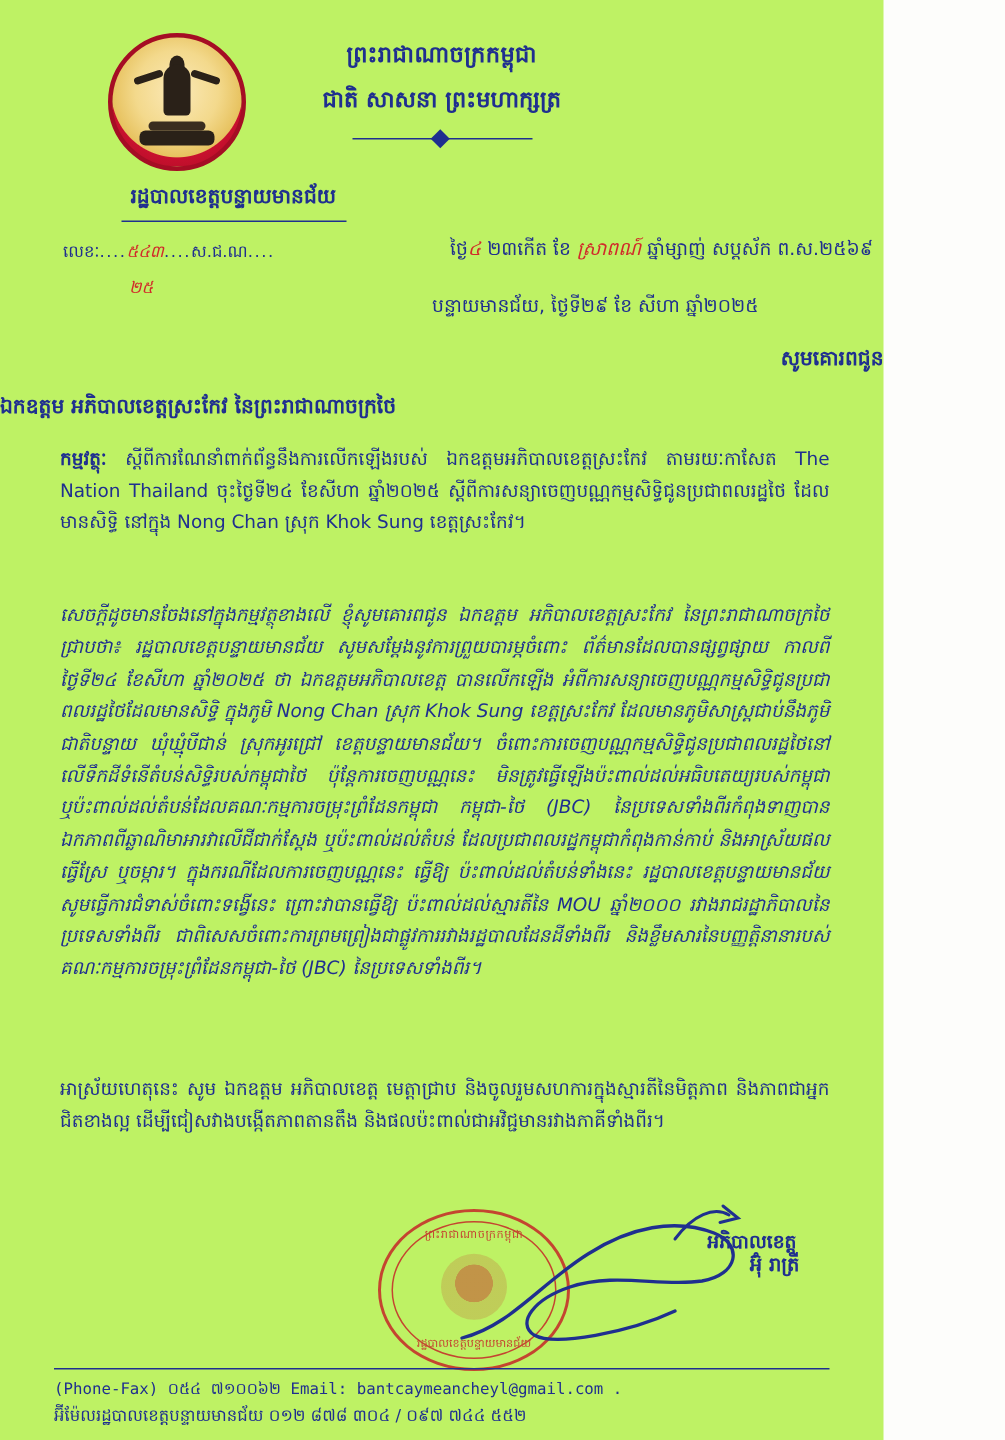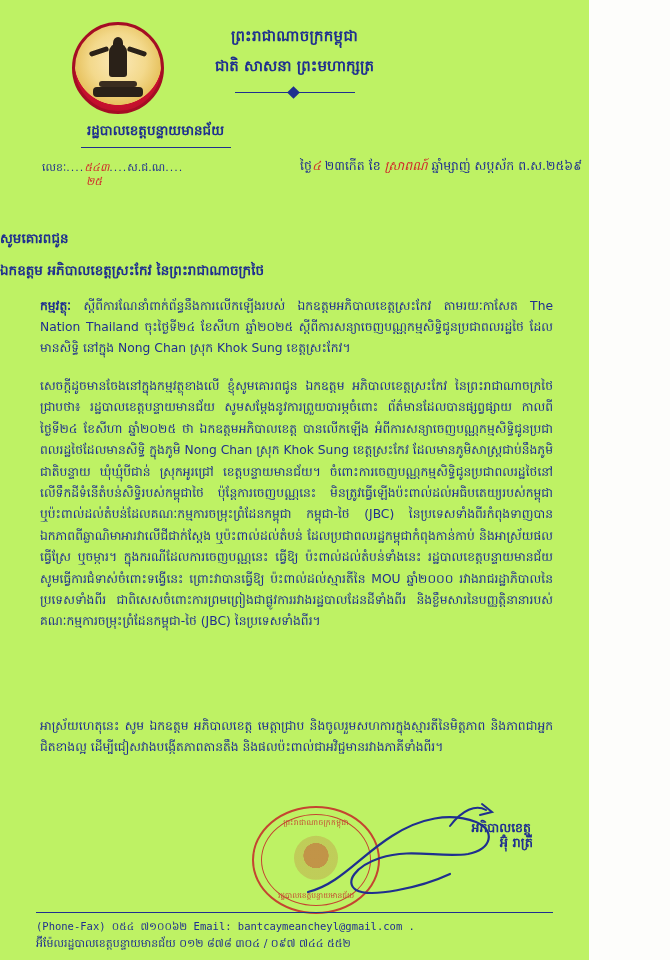--- a/index.html
+++ b/index.html
@@ -157,21 +157,21 @@
   }
   .refnum .hand {
     color: #d12a2a;
     font-family: "DejaVu Serif", serif;
     font-style: italic;
   }
   .refnum .dots { letter-spacing: 1px; }
   .refnum-sub {
     position: absolute;
     left: 86px;
-    top: 174px;
+    top: 184px;
     font-size: 11px;
     color: #d12a2a;
     font-style: italic;
   }
   
   .dateline {
     position: absolute;
     left: 300px;
     top: 158px;
     font-size: 12.5px;
@@ -184,21 +184,21 @@
     top: 196px;
     font-size: 12.5px;
     color: #1f2f8f;
   }
   
   .salutation {
     position: absolute;
     left: 0;
     right: 0;
     top: 230px;
-    text-align: left;
+    text-align: right;
     font-size: 13.5px;
     color: #1f2f8f;
     font-weight: bold;
   }
   .doc-title {
     position: absolute;
     left: 0;
     right: 0;
     top: 262px;
     text-align: left;
@@ -220,21 +220,21 @@
   .subject .label { font-weight: bold; }
   .body-para {
     position: absolute;
     left: 40px;
     right: 36px;
     font-size: 12.3px;
     line-height: 1.74;
     color: #1f2f8f;
     text-align: justify;
   }
-  .p1 { top: 376px; }
+  .p1 { top: 400px; font-style: italic; }
   .p2 { top: 716px; }
   .p3 { top: 788px; }
   
   .sig-title {
     position: absolute;
     right: 58px;
     top: 820px;
     font-size: 12.5px;
     color: #1f2f8f;
     font-weight: bold;
@@ -357,20 +357,21 @@
   </div>
   <div class="refnum-sub">២៥</div>
 
   <div class="dateline">
     <span>ថ្ងៃ</span><span class="red">៤</span>
     <span>២៣កើត</span>
     <span>ខែ</span>
     <span class="red">ស្រាពណ៍</span>
     <span>ឆ្នាំម្សាញ់ សប្តស័ក ព.ស.២៥៦៩</span>
   </div>
+  <div class="dateline2">បន្ទាយមានជ័យ, ថ្ងៃទី២៩ ខែ សីហា ឆ្នាំ២០២៥</div>
 
   <div class="salutation">សូមគោរពជូន</div>
   <div class="doc-title">ឯកឧត្តម អភិបាលខេត្តស្រះកែវ នៃព្រះរាជាណាចក្រថៃ</div>
 
   <div class="subject">
     <span class="label">កម្មវត្ថុៈ</span>
     <span>ស្តីពីការណែនាំពាក់ព័ន្ធនឹងការលើកឡើងរបស់ ឯកឧត្តមអភិបាលខេត្តស្រះកែវ តាមរយៈកាសែត The Nation Thailand ចុះថ្ងៃទី២៤ ខែសីហា ឆ្នាំ២០២៥ ស្តីពីការសន្យាចេញបណ្ណកម្មសិទ្ធិជូនប្រជាពលរដ្ឋថៃ ដែលមានសិទ្ធិ នៅក្នុង Nong Chan ស្រុក Khok Sung ខេត្តស្រះកែវ។</span>
   </div>
 
   <div class="body-para p1">សេចក្តីដូចមានចែងនៅក្នុងកម្មវត្ថុខាងលើ ខ្ញុំសូមគោរពជូន ឯកឧត្តម អភិបាលខេត្តស្រះកែវ នៃព្រះរាជាណាចក្រថៃ ជ្រាបថា៖ រដ្ឋបាលខេត្តបន្ទាយមានជ័យ សូមសម្តែងនូវការព្រួយបារម្ភចំពោះ ព័ត៌មានដែលបានផ្សព្វផ្សាយ កាលពីថ្ងៃទី២៤ ខែសីហា ឆ្នាំ២០២៥ ថា ឯកឧត្តមអភិបាលខេត្ត បានលើកឡើង អំពីការសន្យាចេញបណ្ណកម្មសិទ្ធិជូនប្រជាពលរដ្ឋថៃដែលមានសិទ្ធិ ក្នុងភូមិ Nong Chan ស្រុក Khok Sung ខេត្តស្រះកែវ ដែលមានភូមិសាស្ត្រជាប់នឹងភូមិជាតិបន្ទាយ ឃុំឃ្មុំបីជាន់ ស្រុកអូរជ្រៅ ខេត្តបន្ទាយមានជ័យ។ ចំពោះការចេញបណ្ណកម្មសិទ្ធិជូនប្រជាពលរដ្ឋថៃនៅលើទឹកដីទំនើតំបន់សិទ្ធិរបស់កម្ពុជាថៃ ប៉ុន្តែការចេញបណ្ណនេះ មិនត្រូវធ្វើឡើងប៉ះពាល់ដល់អធិបតេយ្យរបស់កម្ពុជា ឬប៉ះពាល់ដល់តំបន់ដែលគណៈកម្មការចម្រុះព្រំដែនកម្ពុជា កម្ពុជា-ថៃ (JBC) នៃប្រទេសទាំងពីរកំពុងទាញបានឯកភាពពីឆ្លាណិមាអារវាលើជីជាក់ស្តែង ឬប៉ះពាល់ដល់តំបន់ ដែលប្រជាពលរដ្ឋកម្ពុជាកំពុងកាន់កាប់ និងអាស្រ័យផលធ្វើស្រែ ឬចម្ការ។ ក្នុងករណីដែលការចេញបណ្ណនេះ ធ្វើឱ្យ ប៉ះពាល់ដល់តំបន់ទាំងនេះ រដ្ឋបាលខេត្តបន្ទាយមានជ័យ សូមធ្វើការជំទាស់ចំពោះទង្វើនេះ ព្រោះវាបានធ្វើឱ្យ ប៉ះពាល់ដល់ស្មារតីនៃ MOU ឆ្នាំ២០០០ រវាងរាជរដ្ឋាភិបាលនៃប្រទេសទាំងពីរ ជាពិសេសចំពោះការព្រមព្រៀងជាផ្លូវការរវាងរដ្ឋបាលដែនដីទាំងពីរ និងខ្លឹមសារនៃបញ្ញត្តិនានារបស់គណៈកម្មការចម្រុះព្រំដែនកម្ពុជា-ថៃ (JBC) នៃប្រទេសទាំងពីរ។</div>

